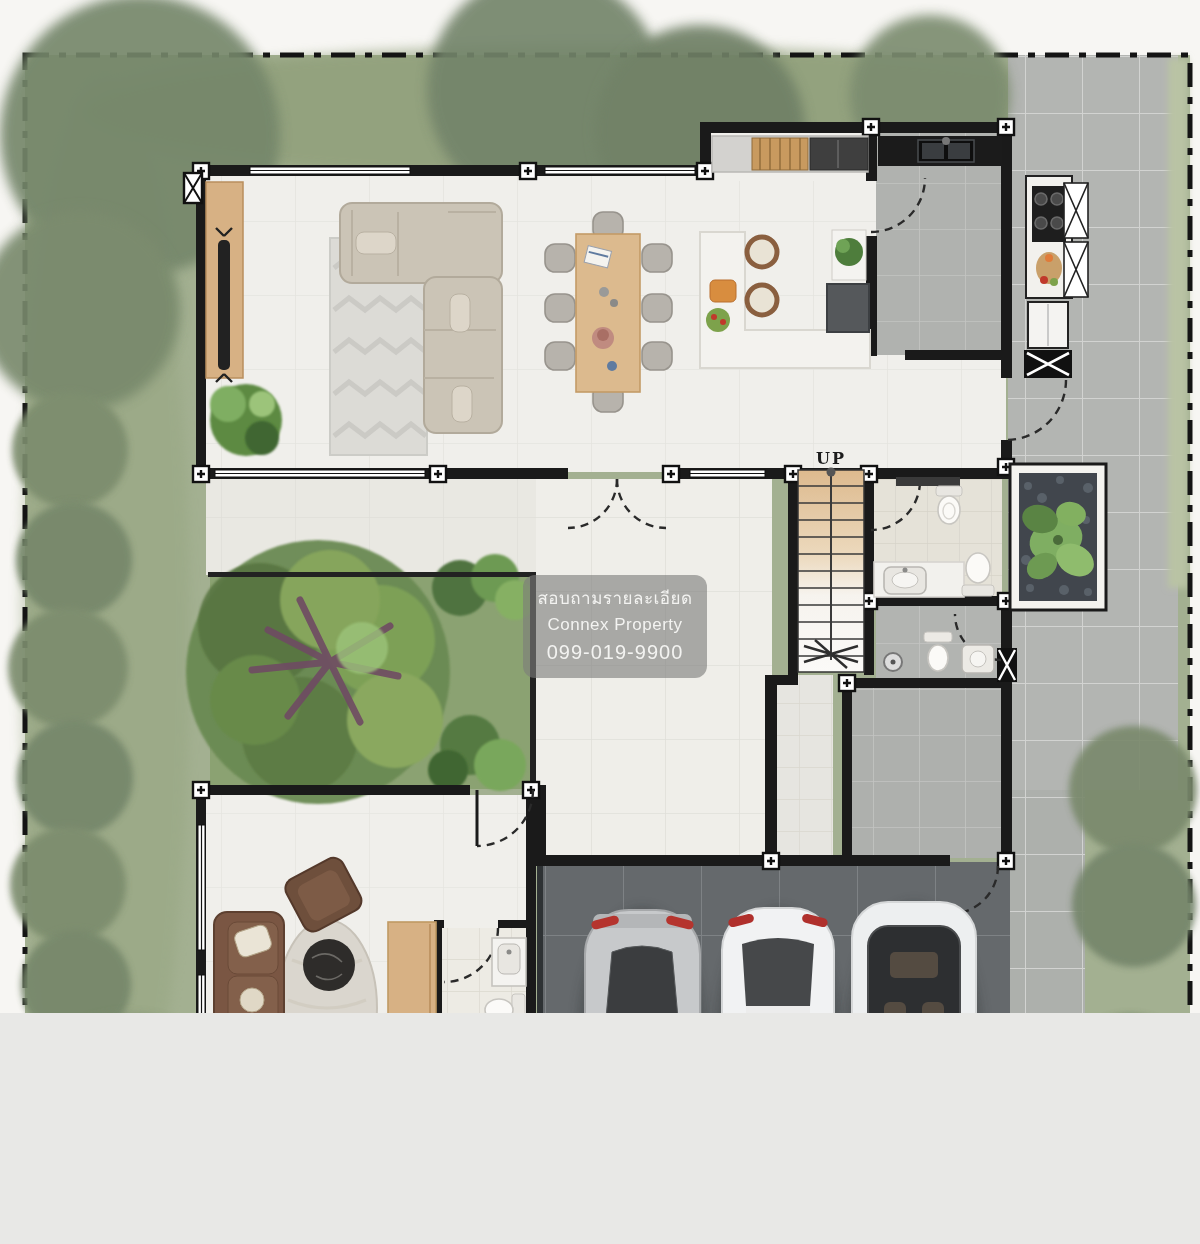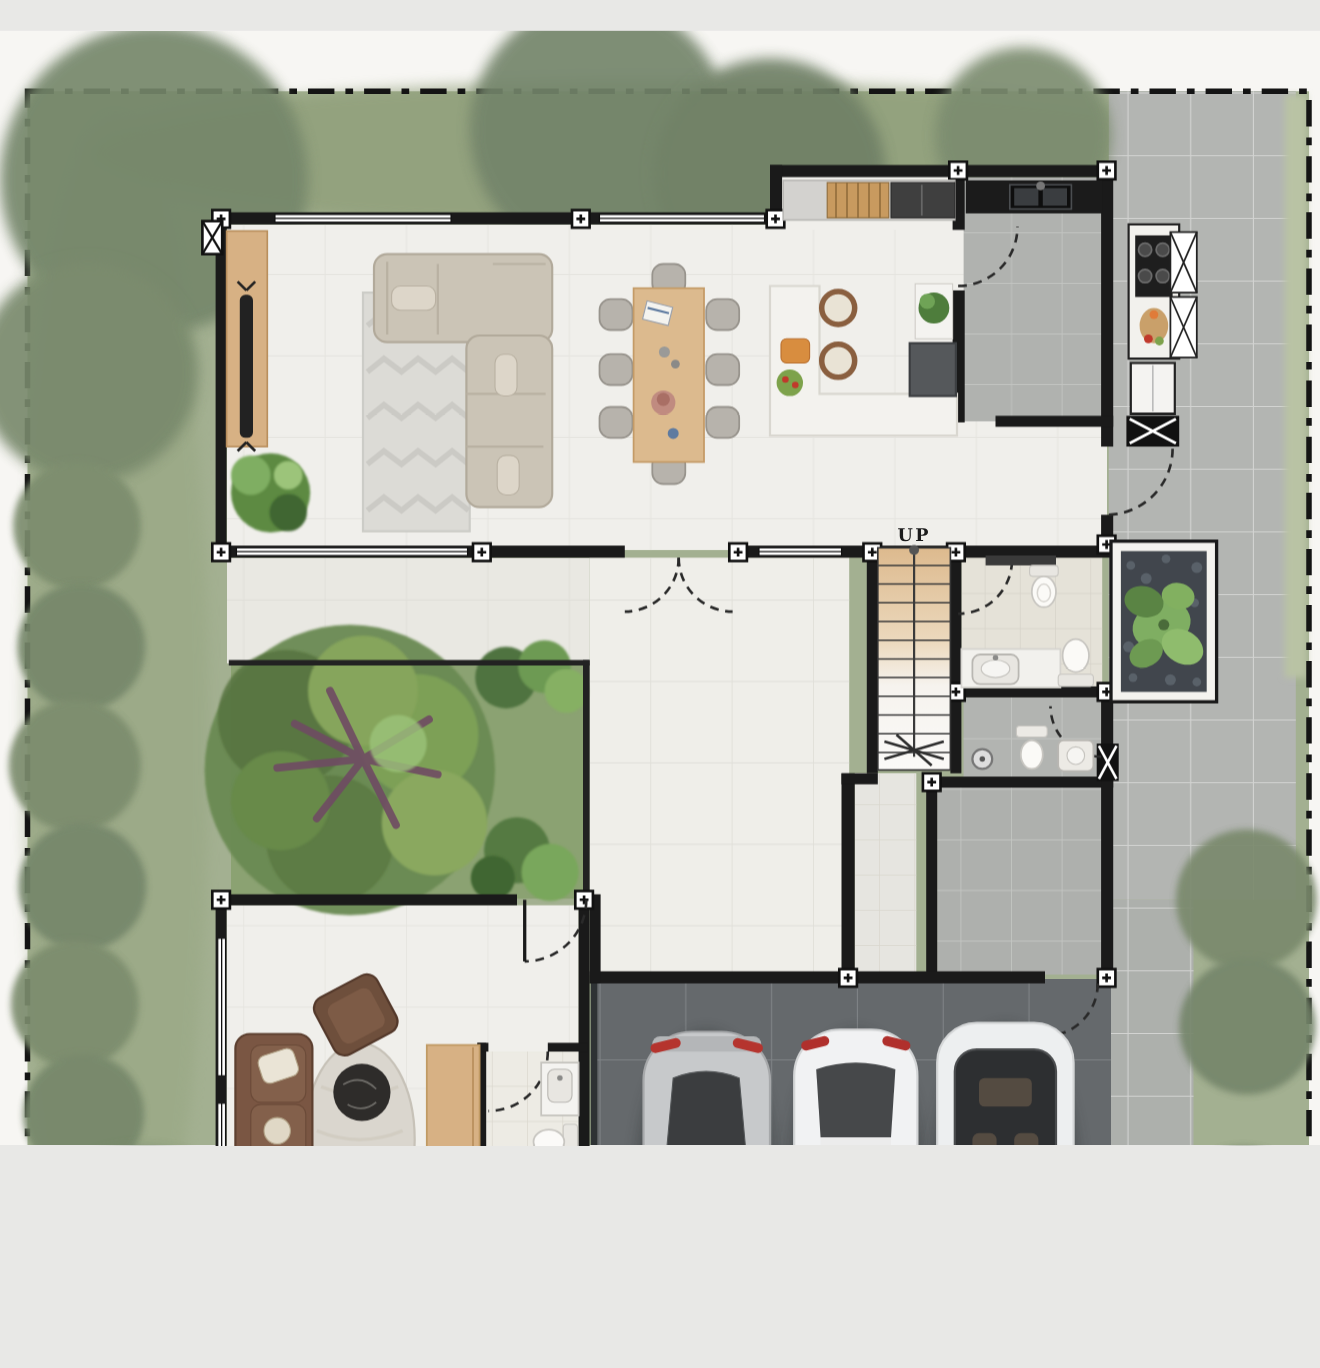--- a/index.html
+++ b/index.html
@@ -1,17 +1,17 @@
 <!DOCTYPE html>
 <html style="--c-lawn: #a3b091; --c-lawn_dark: #87976f; --c-tree_muted: #75866a; --c-bush: #7b8c6d; --c-courtyard_grass: #8ba272; --c-tree_canopy: #6a8a52; --c-tree_branches: #6f4b63; --c-marble_floor: #f0efeb; --c-tile_line: #dcdbd5; --c-terrace: #e9e8e2; --c-patio_tile: #b3b5b2; --c-bath_tile: #e5e2d8; --c-gray_room: #afb1ae; --c-carport: #65696c; --c-wall: #1a1a1a; --c-wood: #d7b184; --c-stair_wood: #ddba8e; --c-sofa_beige: #cbc4b6; --c-sofa_brown: #785441; --c-rug: #dcdbd6; --c-counter_black: #1f1f1f; --c-island_white: #f3f2ee; --c-car_silver: #c7c9cb; --c-car_white: #f1f2f3; --c-glass_dark: #3a3c3e; --c-tail_red: #b0302c; --c-watermark_bg: rgba(125,125,122,0.62); --c-watermark_text: #f3f3f1;"><head>
 <meta charset="utf-8">
 <style>
   html,body{margin:0;padding:0;background:#e8e8e6;}
   .stage{position:relative;width:1200px;height:1013px;background:#f7f6f3;overflow:hidden;
-         font-family:"Liberation Sans",sans-serif;margin-top:28px;}
+         font-family:"Liberation Sans",sans-serif;}
   .stage svg{position:absolute;left:0;top:0;}
   .wm{position:absolute;left:523px;top:575px;width:172px;padding:11px 6px;
       background:var(--c-watermark_bg,rgba(125,125,122,.62));border-radius:12px;text-align:center;
       color:var(--c-watermark_text,#f3f3f1);line-height:1.5;}
   .wm-1,.wm-2{font-size:17px;letter-spacing:.5px;}
   .wm-3{font-size:20px;letter-spacing:1px;}
 </style>
 </head>
 <body>
 
@@ -511,13 +511,18 @@
     <path d="M868 1090h92l4 38q-50 18-100 0z" fill="#1f2123"></path>
     <rect x="844" y="1102" width="14" height="9" rx="4" fill="#edeff0" stroke="#d5d7d8"></rect>
     <rect x="970" y="1102" width="14" height="9" rx="4" fill="#edeff0" stroke="#d5d7d8"></rect>
     <path d="M866 1148q48 16 96 0" stroke="#d2d4d5" stroke-width="2" fill="none"></path>
   </g>
 </g>
 
 <text x="831" y="464" text-anchor="middle" font-family="DejaVu Serif, serif" font-weight="bold" font-size="16" letter-spacing="2" fill="#1c1c1c">UP</text>
 </svg>
 
+<div class="wm">
+  <div class="wm-1">สอบถามรายละเอียด</div>
+  <div class="wm-2">Connex Property</div>
+  <div class="wm-3">099-019-9900</div>
 </div>
+</div>
 
 </body></html>

